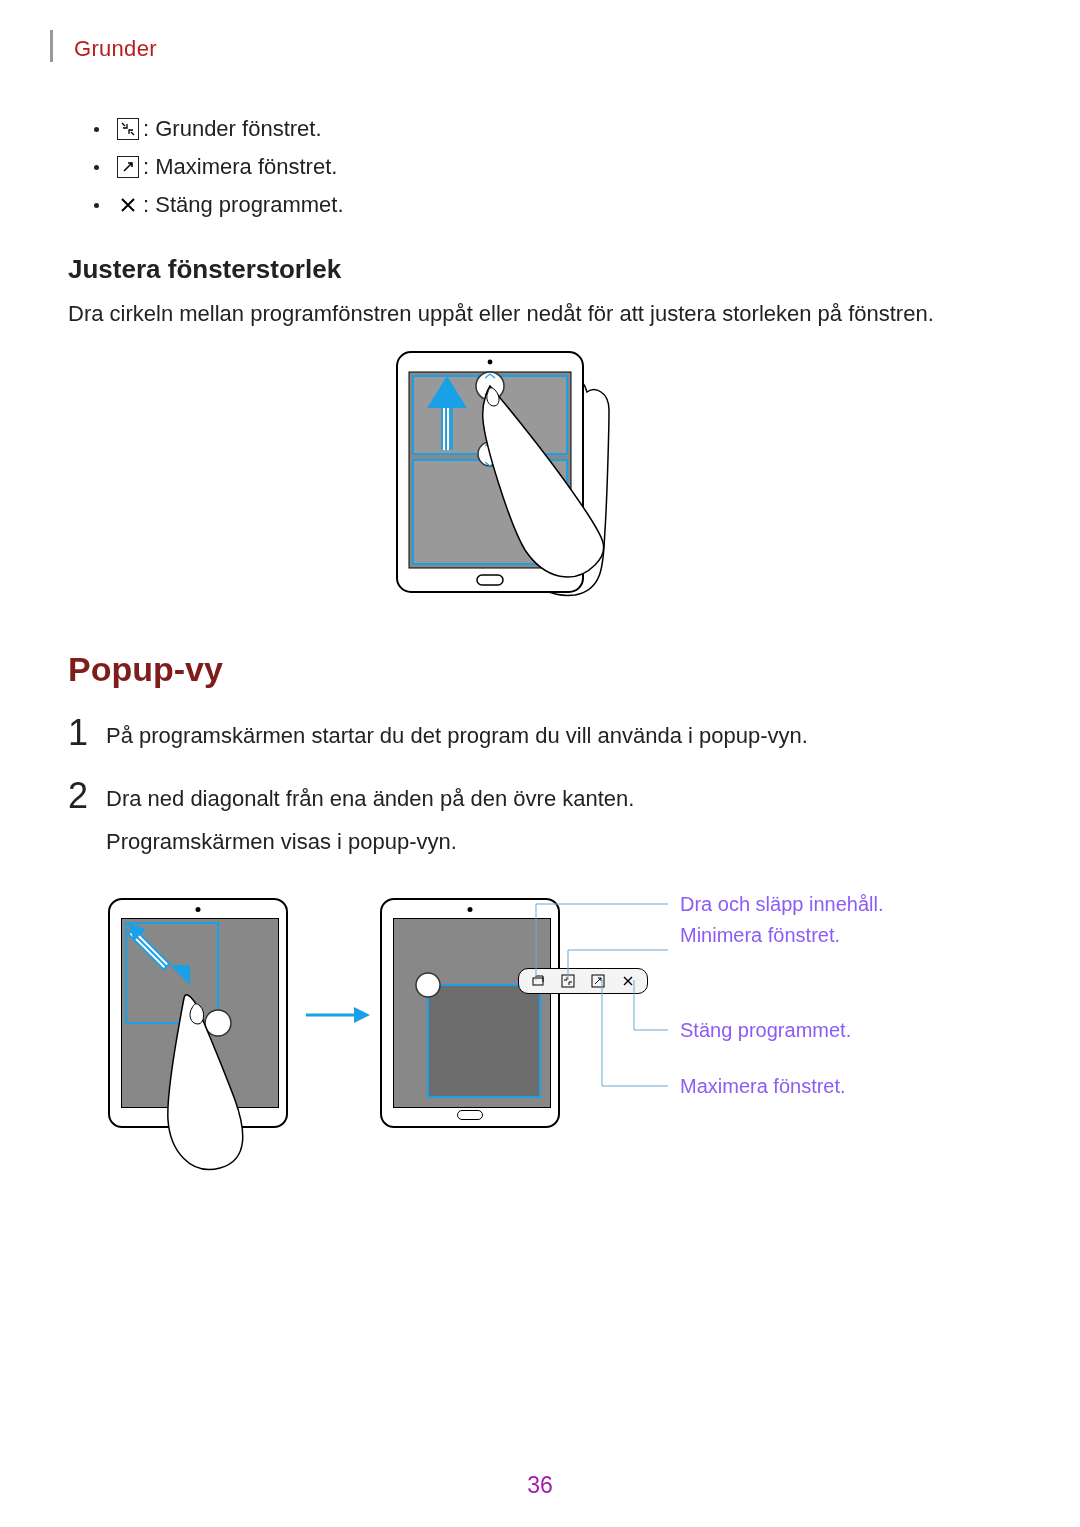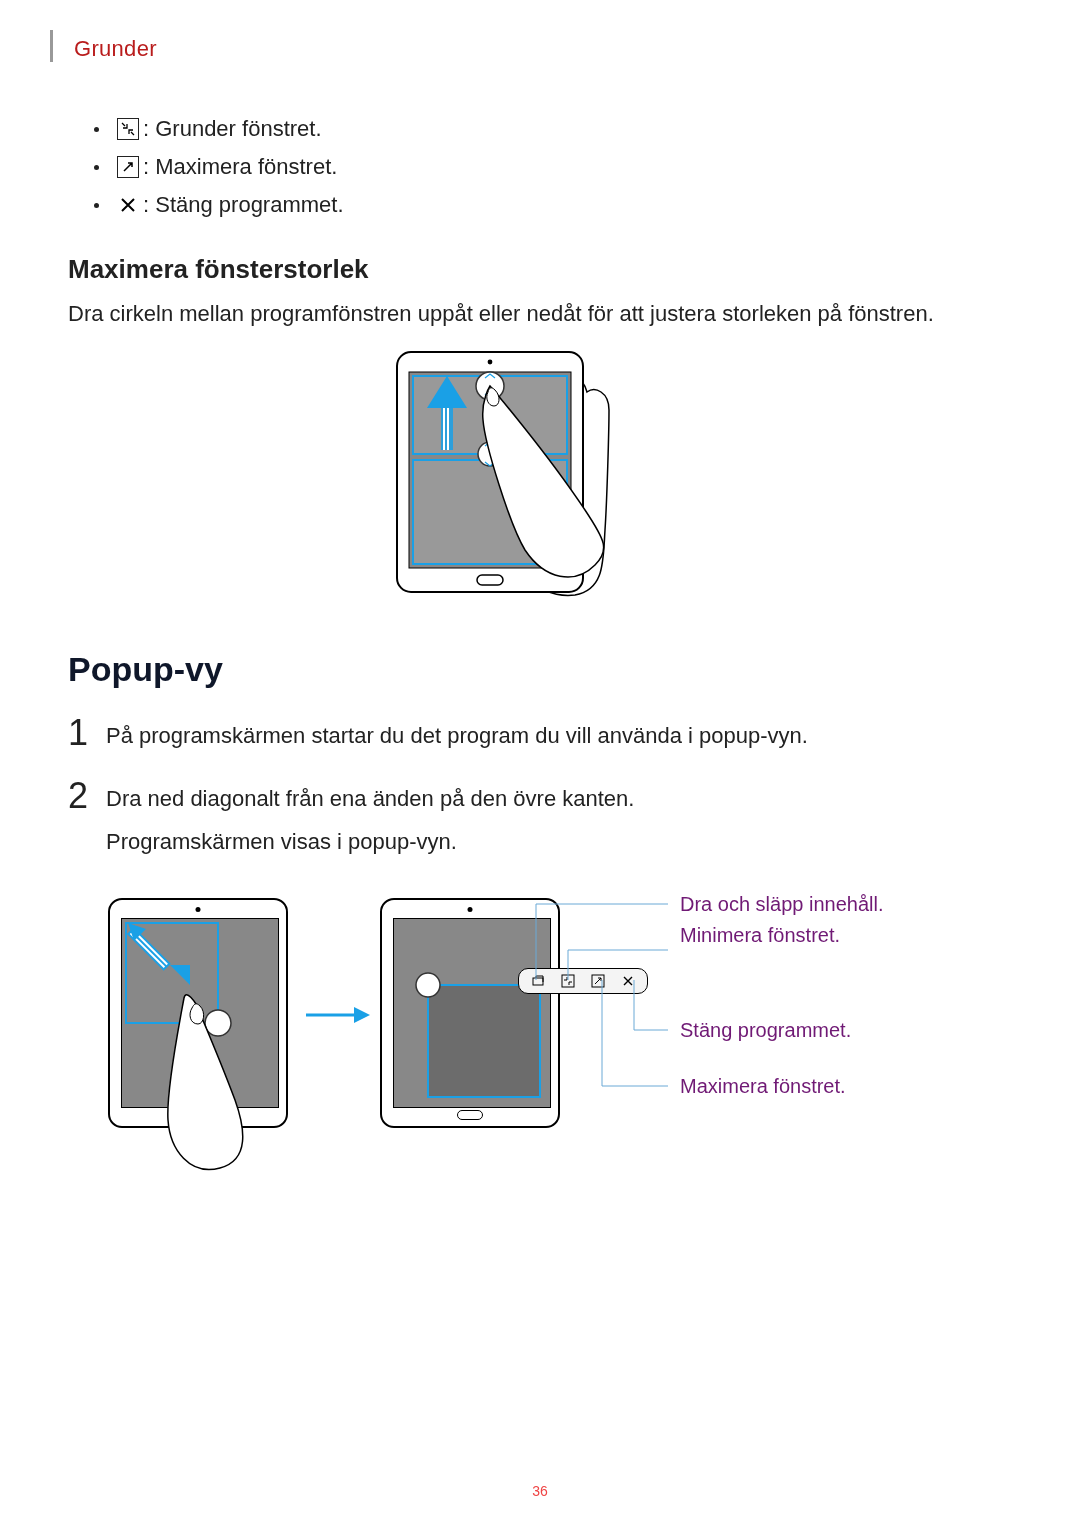--- a/index.html
+++ b/index.html
@@ -74,21 +74,21 @@
     margin-bottom: 18px;
   }
   .fig1 {
     display:flex;
     justify-content:center;
     margin-top: 20px;
     margin-bottom: 40px;
   }
   .section-title {
     font-size: 34px;
-    color: #0f172a;
+    color: #7f1d1d;
     font-weight: bold;
     margin-top: 40px;
     margin-bottom: 30px;
   }
   .steps { }
   .step {
     display:flex;
     align-items:flex-start;
     margin-bottom: 20px;
   }
@@ -128,43 +128,43 @@
     position:absolute;left:50%;transform:translateX(-50%);
   }
   .homebtn {
     width:26px;height:10px;border:1.5px solid #000;border-radius:6px;
     position:absolute;left:50%;transform:translateX(-50%);
     background:#fff;
   }
   .callout-text {
     position:absolute;
     font-size:20px;
-    color:#701a75;
+    color:#8b5cf6;
   }
   .toolbar-box {
     position:absolute;
     border:1px solid #000;
     border-radius:10px;
     background:#f4f4f4;
     display:flex;
     align-items:center;
     justify-content:space-around;
     padding:2px 4px;
   }
   .toolbar-ic {
     width:14px;height:14px;
     display:inline-flex;align-items:center;justify-content:center;
   }
   .pagenum {
     position:absolute;
     bottom:28px;
     left:50%;
     transform:translateX(-50%);
-    font-size:14px;
-    color:#ef4444;
+    font-size:23px;
+    color:#a21caf;
   }
 </style>
 </head>
 <body>
 
 <div class="header-bar"></div>
 <div class="header-text">Grunder</div>
 
 <div class="body-content">
 
@@ -192,21 +192,21 @@
       <span class="dot"></span>
       <span class="mini-icon noborder">
         <svg width="18" height="18" viewBox="0 0 18 18">
           <path d="M3 3 L15 15 M15 3 L3 15" stroke="#000" stroke-width="2" fill="none"></path>
         </svg>
       </span>
       <span>: Stäng programmet.</span>
     </li>
   </ul>
 
-  <div class="heading">Maximera fönsterstorlek</div>
+  <div class="heading">Justera fönsterstorlek</div>
   <div class="para">Dra cirkeln mellan programfönstren uppåt eller nedåt för att justera storleken på fönstren.</div>
 
   <div class="fig1">
     <svg width="290" height="260" viewBox="0 0 290 260">
 
       <path d="M180 245 C140 250 110 210 98 180 C92 164 85 130 88 110 C90 100 100 95 110 100 C100 80 96 48 104 30 C110 16 128 16 136 34 C140 20 156 18 164 34 C172 22 188 26 192 42 C200 36 214 42 214 60 C214 80 212 150 210 180 C208 210 210 240 180 245 Z" fill="#fff" stroke="#000" stroke-width="1.5"></path>
 
       <rect x="2" y="2" width="186" height="240" rx="14" fill="#fff" stroke="#000" stroke-width="2"></rect>
       <circle cx="95" cy="12" r="2.4" fill="#000"></circle>
       <rect x="82" y="225" width="26" height="10" rx="5" fill="#fff" stroke="#000" stroke-width="1.5"></rect>

